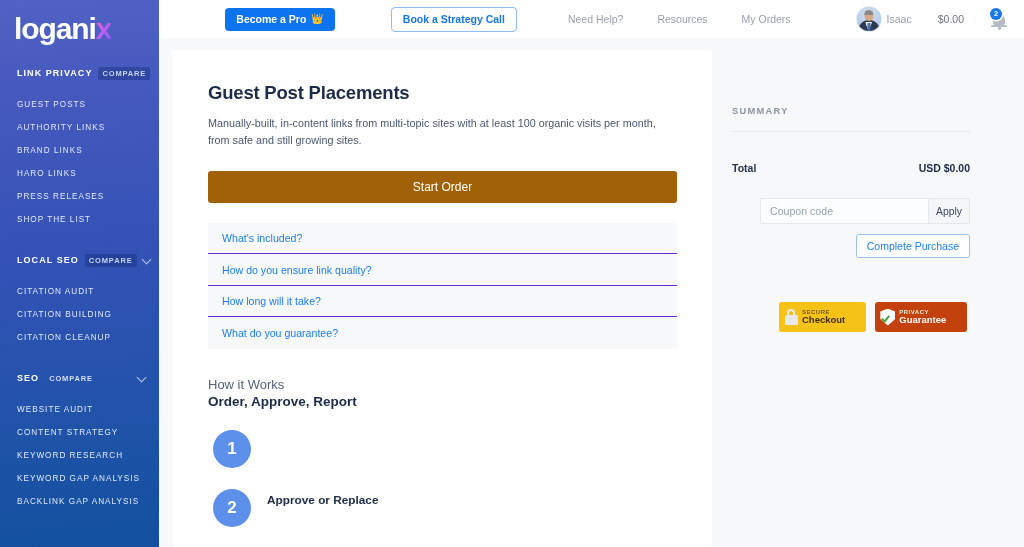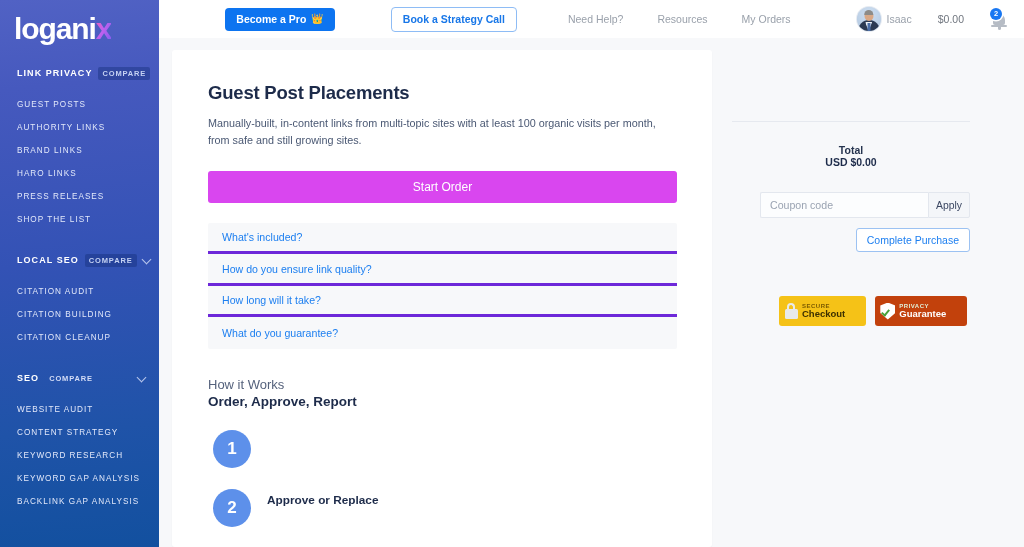--- a/index.html
+++ b/index.html
@@ -147,28 +147,28 @@
     box-shadow: 0 1px 2px rgba(30,40,70,.04);
     position: relative; overflow: hidden;
   }
   .page-title {
     font-size: 18.5px; font-weight: 700; color: #1d2b4a; letter-spacing: -.2px;
   }
   .page-desc {
     margin-top: 11px; font-size: 10.8px; color: #4a5873; line-height: 1.62; max-width: 470px;
   }
   .start-order {
-    margin-top: 21px; width: 469px; height: 32px; background: #d946ef; color: #fff;
+    margin-top: 21px; width: 469px; height: 32px; background: #a16207; color: #fff;
     border: none; border-radius: 3px; font-size: 12px; font-weight: 500; cursor: pointer;
     display: flex; align-items: center; justify-content: center;
   }
   .faq { margin-top: 20px; width: 469px; background: #f7f8fa; border-radius: 2px; }
   .faq-row {
     height: 31.5px; display: flex; align-items: center; padding-left: 14px;
-    border-bottom: 3px solid #6d28d9; cursor: pointer;
+    border-bottom: 1px solid #6d28d9; cursor: pointer;
   }
   .faq-row:last-child { border-bottom: none; }
   .faq-row span { color: #1d7ff0; font-size: 10.6px; }
 
   .hiw-label { margin-top: 28px; font-size: 13px; color: #55627c; font-weight: 400; }
   .hiw-title { margin-top: 2px; font-size: 13.5px; color: #1d2b4a; font-weight: 700; }
 
   .step { display: flex; margin-top: 21px; gap: 16px; }
   .step-num {
     flex: 0 0 38px; width: 38px; height: 38px; border-radius: 50%;
@@ -182,22 +182,21 @@
   .step-list li { font-size: 10.5px; color: #3e4c68; line-height: 1.78; }
 
   
   .summary { width: 238px; margin-left: 20px; padding-top: 56px; }
   .sum-head {
     font-size: 9.3px; letter-spacing: 1.3px; font-weight: 700; color: #8c94a3;
   }
   .sum-divider { border-top: 1px solid #e6e9ef; margin-top: 15px; }
   .sum-total {
     display: flex; justify-content: space-between; align-items: center;
-    margin-top: 22px;
-    flex-direction: column;
+    margin-top: 30px;
   }
   .sum-total .k { font-size: 10.5px; font-weight: 700; color: #26344f; }
   .sum-total .v { font-size: 10.5px; font-weight: 700; color: #1d2b4a; }
   .coupon-row { display: flex; margin-top: 24px; height: 26px; margin-left: 28px; }
   .coupon-input {
     flex: 1 1 auto; border: 1px solid #e3e7ee; border-right: none; background: #fcfdfe;
     font-size: 10.6px; color: #3b4762; padding: 0 9px; outline: none;
     font-family: "Liberation Sans", sans-serif; border-radius: 2px 0 0 2px;
   }
   .coupon-input::placeholder { color: #9aa3b2; }
@@ -358,20 +357,21 @@
 
         <div class="step">
           <div class="step-num">2</div>
           <div class="step-body">
             <div class="step-title">Approve or Replace</div>
           </div>
         </div>
       </section>
 
       <aside class="summary">
+        <div class="sum-head">SUMMARY</div>
         <div class="sum-divider"></div>
         <div class="sum-total">
           <span class="k">Total</span>
           <span class="v">USD $0.00</span>
         </div>
         <div class="coupon-row">
           <input class="coupon-input" type="text" placeholder="Coupon code" style="">
           <button class="apply-btn">Apply</button>
         </div>
         <div class="complete-wrap">

